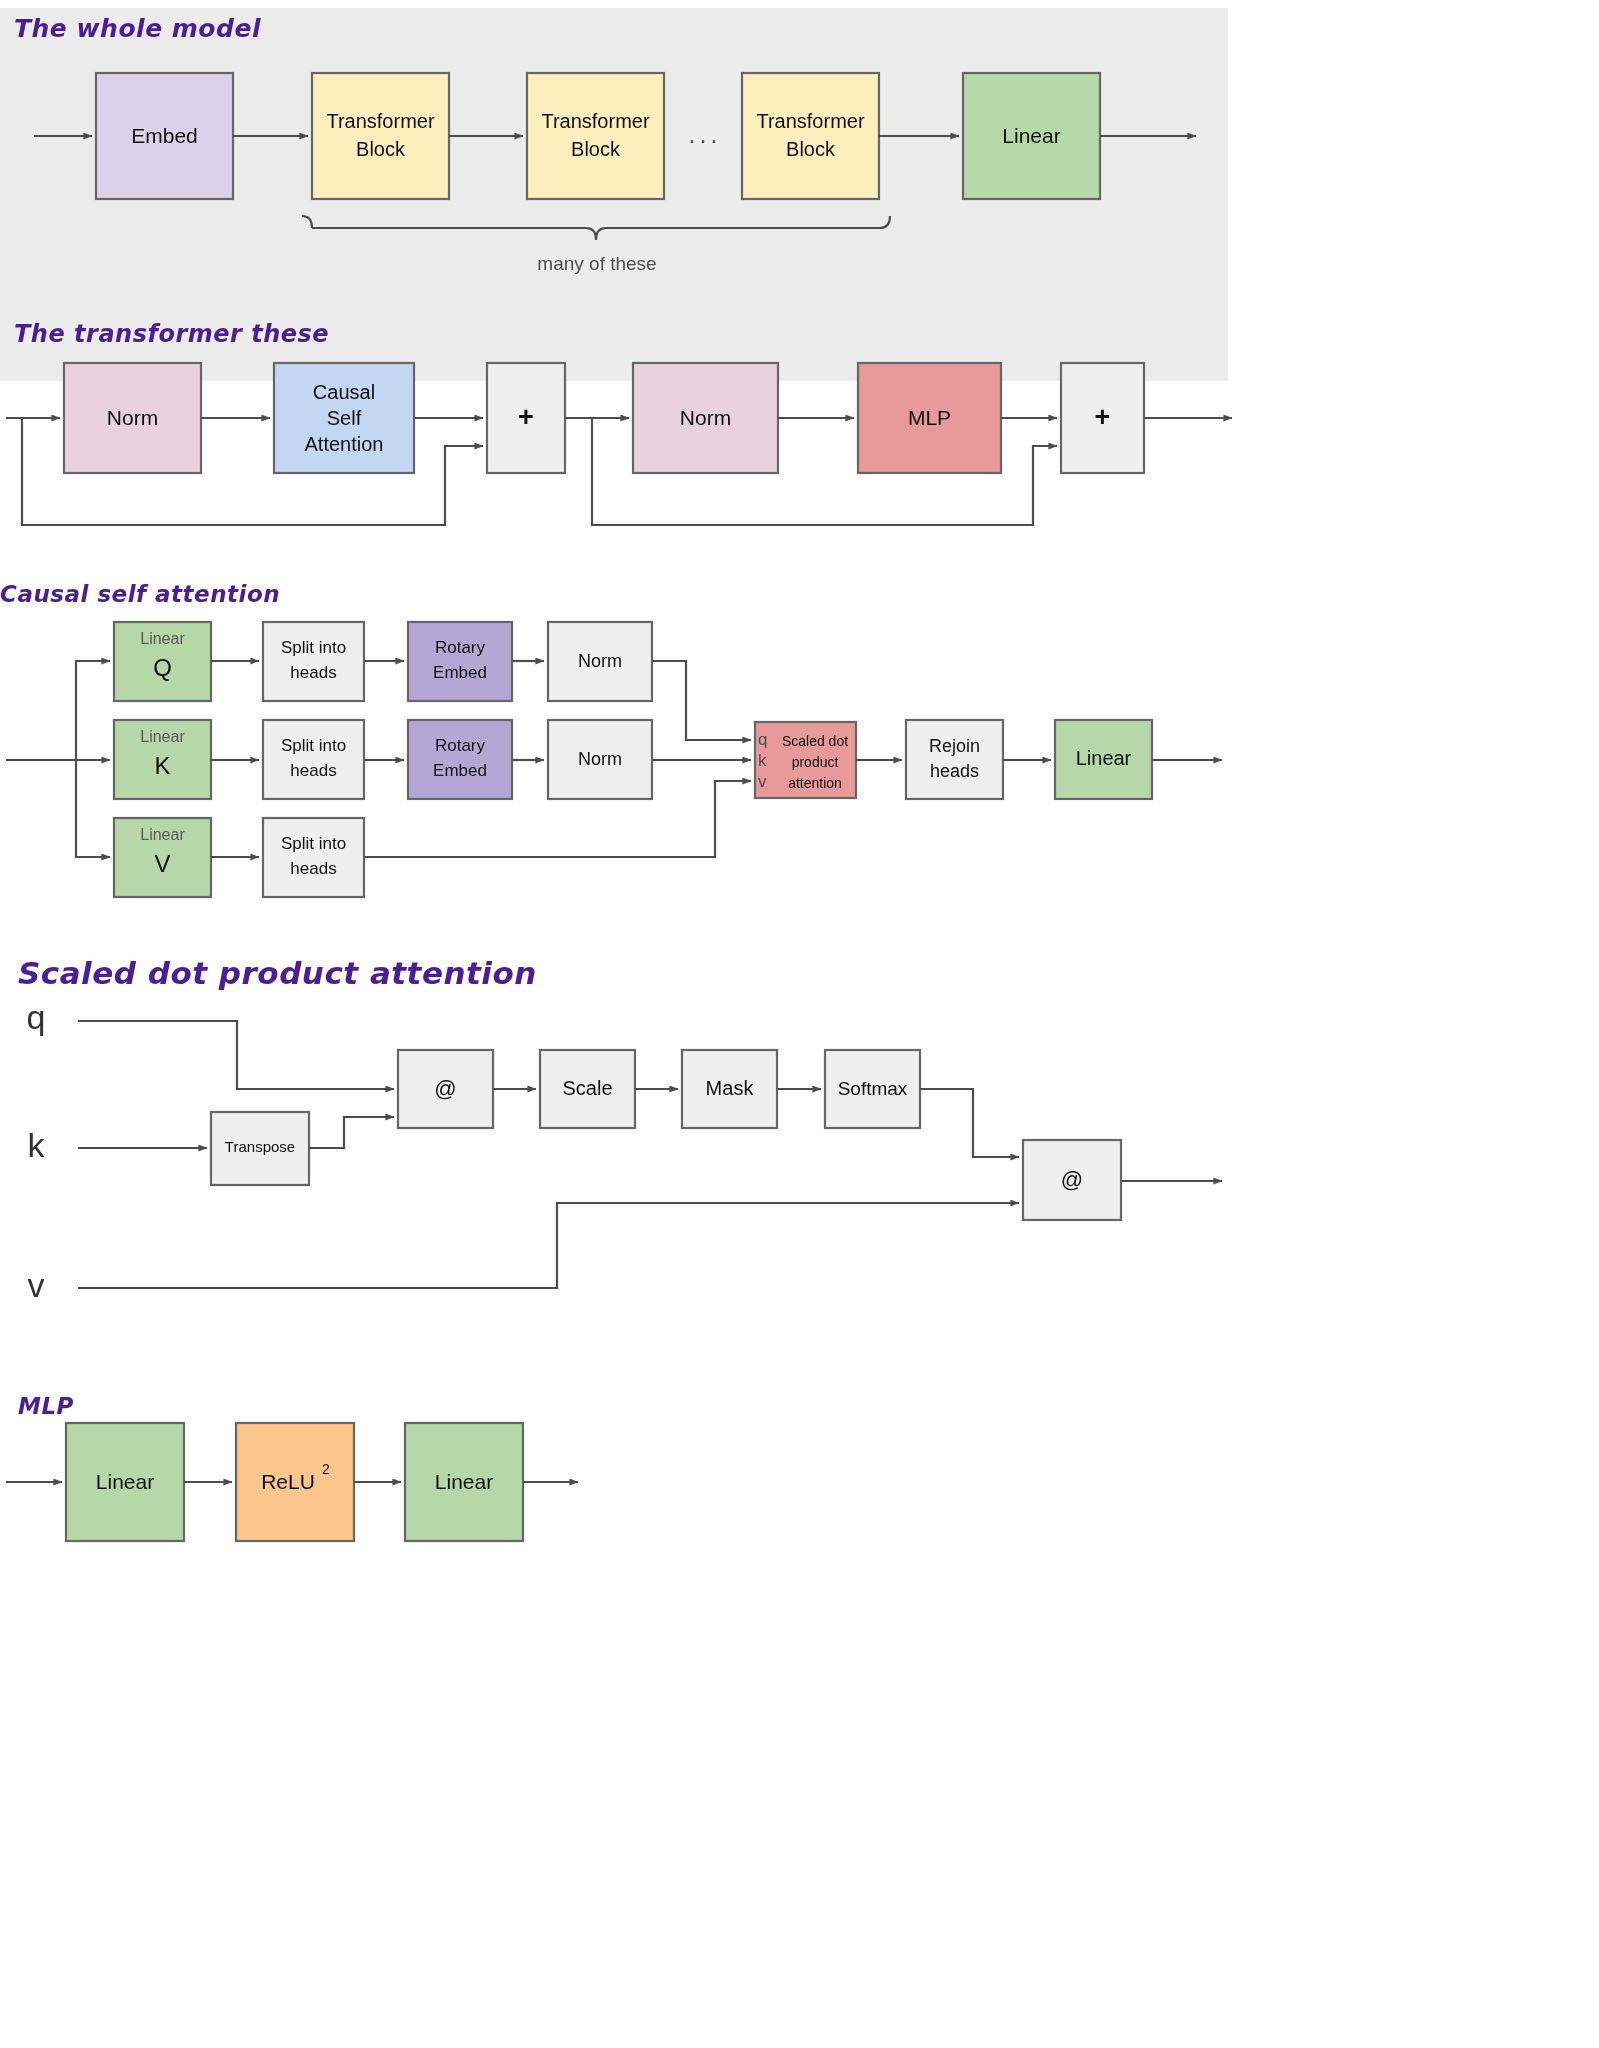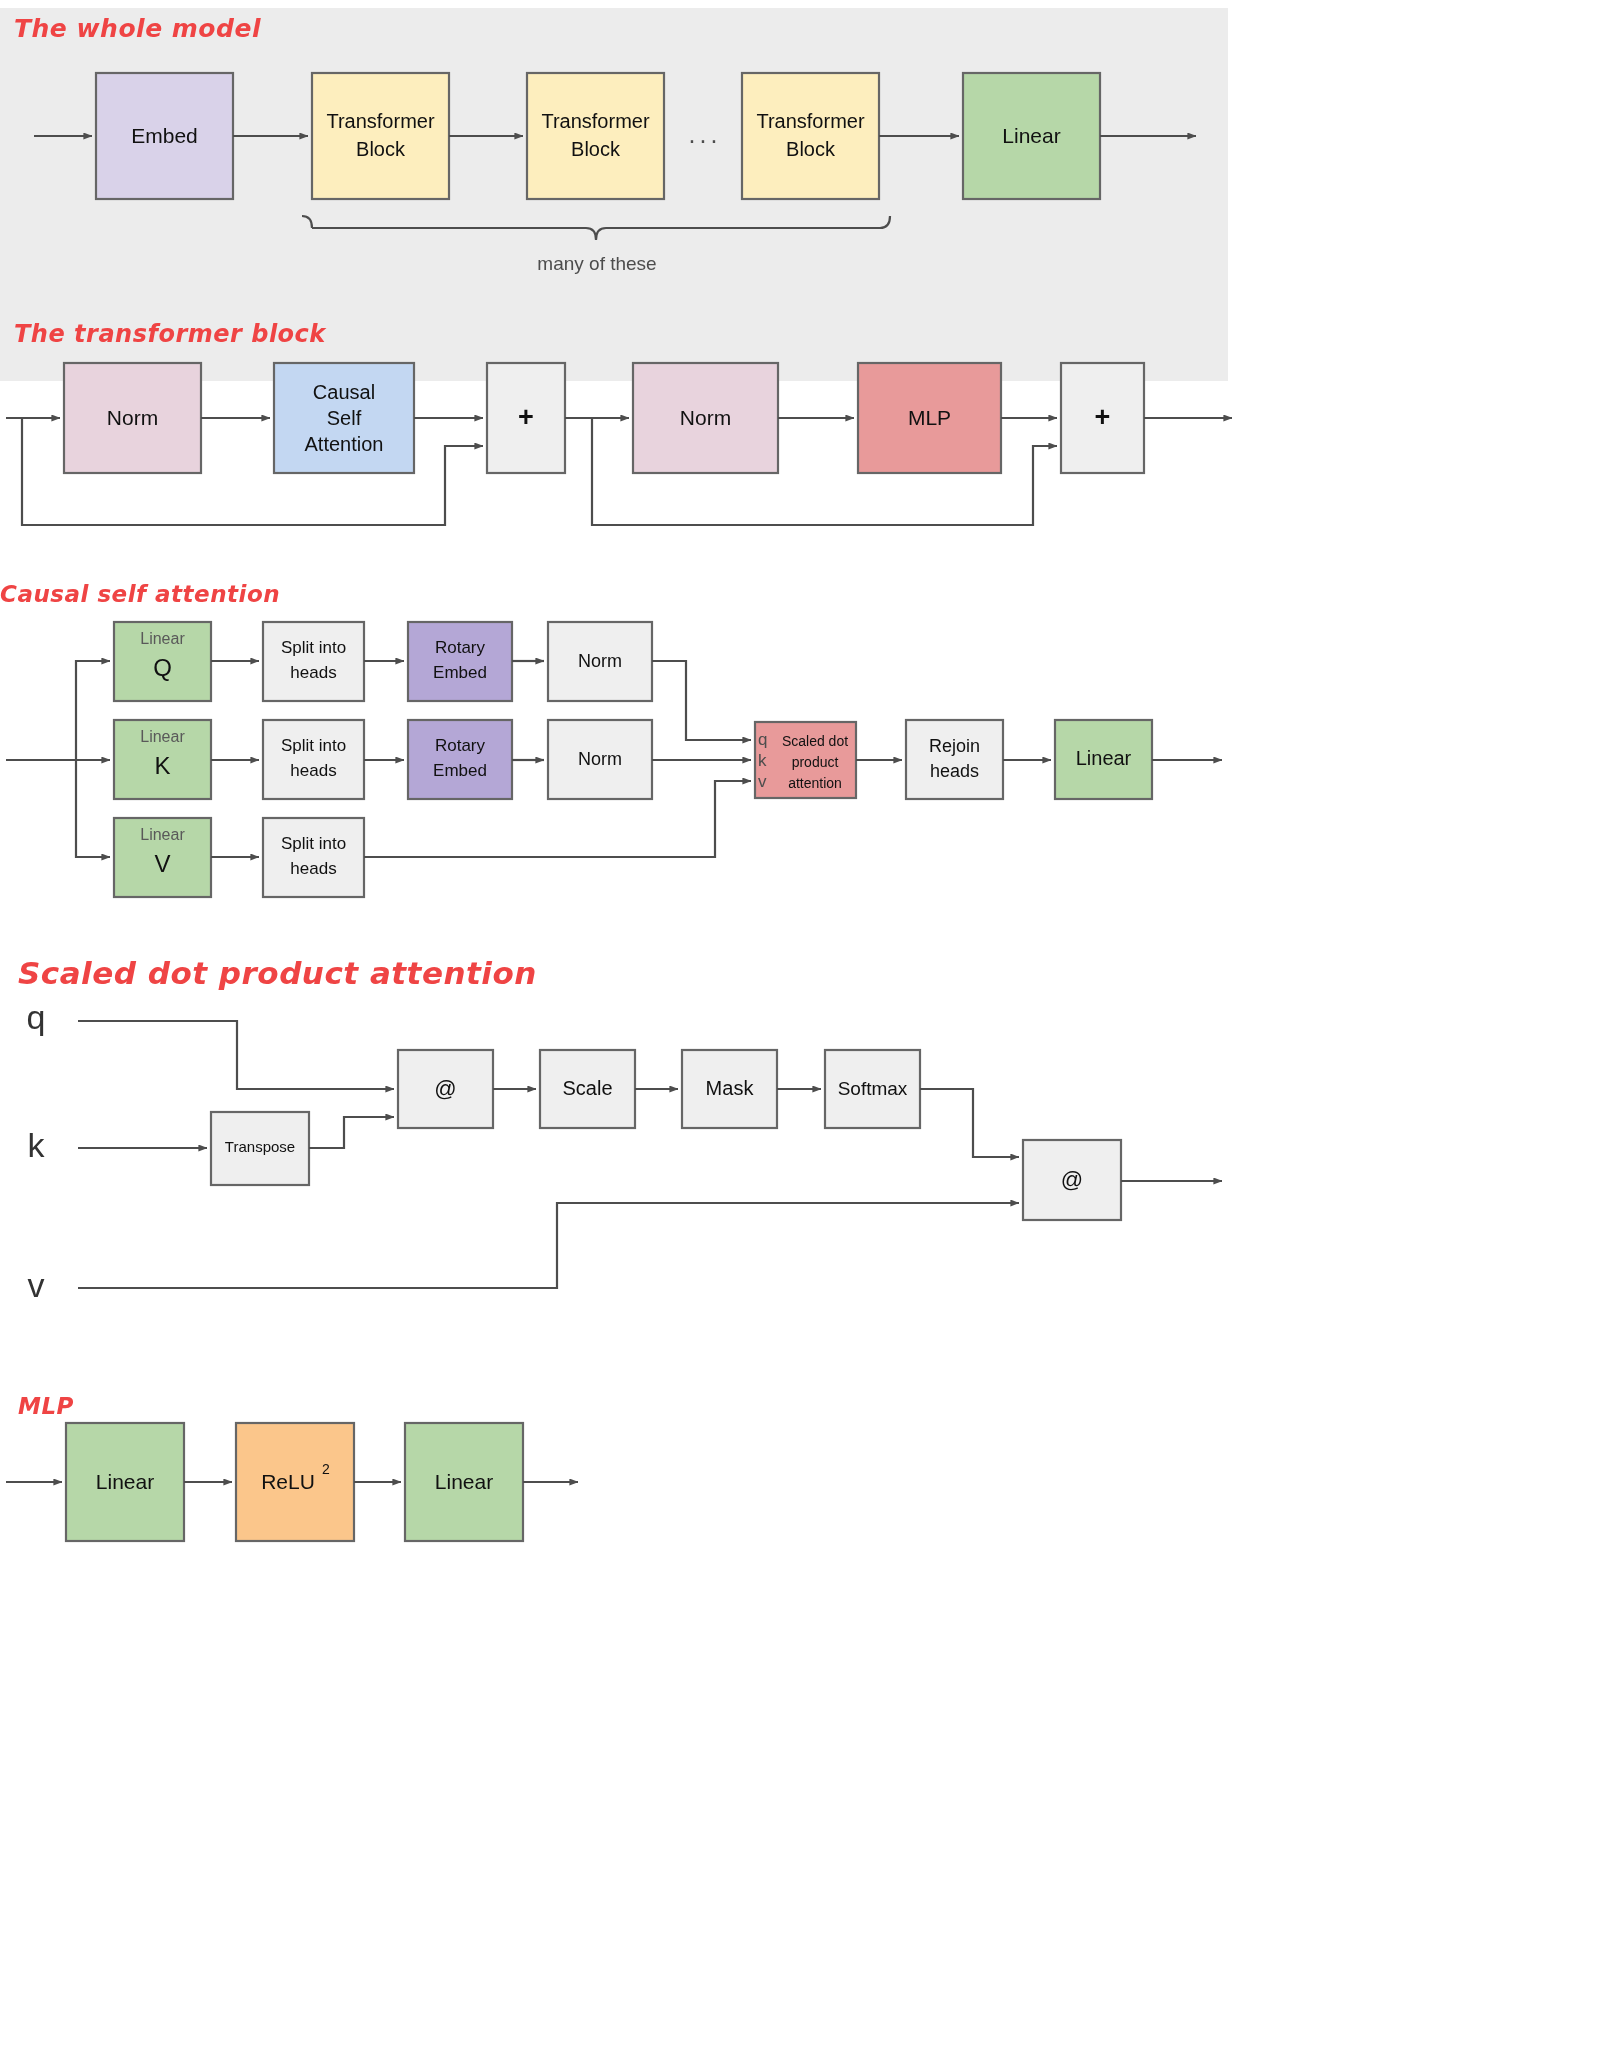--- a/index.html
+++ b/index.html
@@ -4,21 +4,21 @@
 <style>
   html,body{margin:0;padding:0;background:#ffffff;}
   body{font-family:"Liberation Sans",sans-serif;}
   #root{position:relative;width:1599px;height:2048px;background:#ffffff;overflow:hidden;}
   .panel{position:absolute;}
   .ptitle{
     position:absolute;
     font-family:"DejaVu Sans",sans-serif;
     font-style:italic;
     font-weight:700;
-    color:#ef4444;
+    color:#4c1d95;
     letter-spacing:0.5px;
     white-space:nowrap;
   }
   svg{position:absolute;left:0;top:0;overflow:visible;}
   .bx{stroke:#666666;stroke-width:2.2;}
   .lbl{
     font-family:"Liberation Sans",sans-serif;
     fill:#111111;
     text-anchor:middle;
     dominant-baseline:middle;
@@ -262,21 +262,21 @@
       <text class="lbl" x="464" y="1483" font-size="21">Linear</text>
     </g>
 
     <path class="edge" d="M6,1482 L62,1482" marker-end="url(#ah)"></path>
     <path class="edge" d="M184,1482 L232,1482" marker-end="url(#ah)"></path>
     <path class="edge" d="M354,1482 L401,1482" marker-end="url(#ah)"></path>
     <path class="edge" d="M523,1482 L578,1482" marker-end="url(#ah)"></path>
   </svg>
 
   <div class="panel" style="left:0px;top:410px;width:1599px;height:135px;background:#fdf6e3;z-index:-1;"></div>
-  <div class="ptitle" style="left:14px;top:320px;font-size:24px;">The transformer block</div>
+  <div class="ptitle" style="left:14px;top:320px;font-size:24px;">The transformer these</div>
 
   <div class="panel" style="left:0px;top:573px;width:1228px;height:355px;background:#e1ebfa;z-index:-1;"></div>
   <div class="ptitle" style="left:0;top:581px;font-size:23px;">Causal self attention</div>
 
   <div class="panel" style="left:0px;top:960px;width:1228px;height:395px;background:#fae3e4;z-index:-1;"></div>
   <div class="ptitle" style="left:18px;top:955px;font-size:31px;">Scaled dot product attention</div>
 
   <div class="panel" style="left:0px;top:1385px;width:580px;height:280px;background:#fdf0f2;z-index:-1;"></div>
   <div class="ptitle" style="left:18px;top:1393px;font-size:23px;">MLP</div>
 

